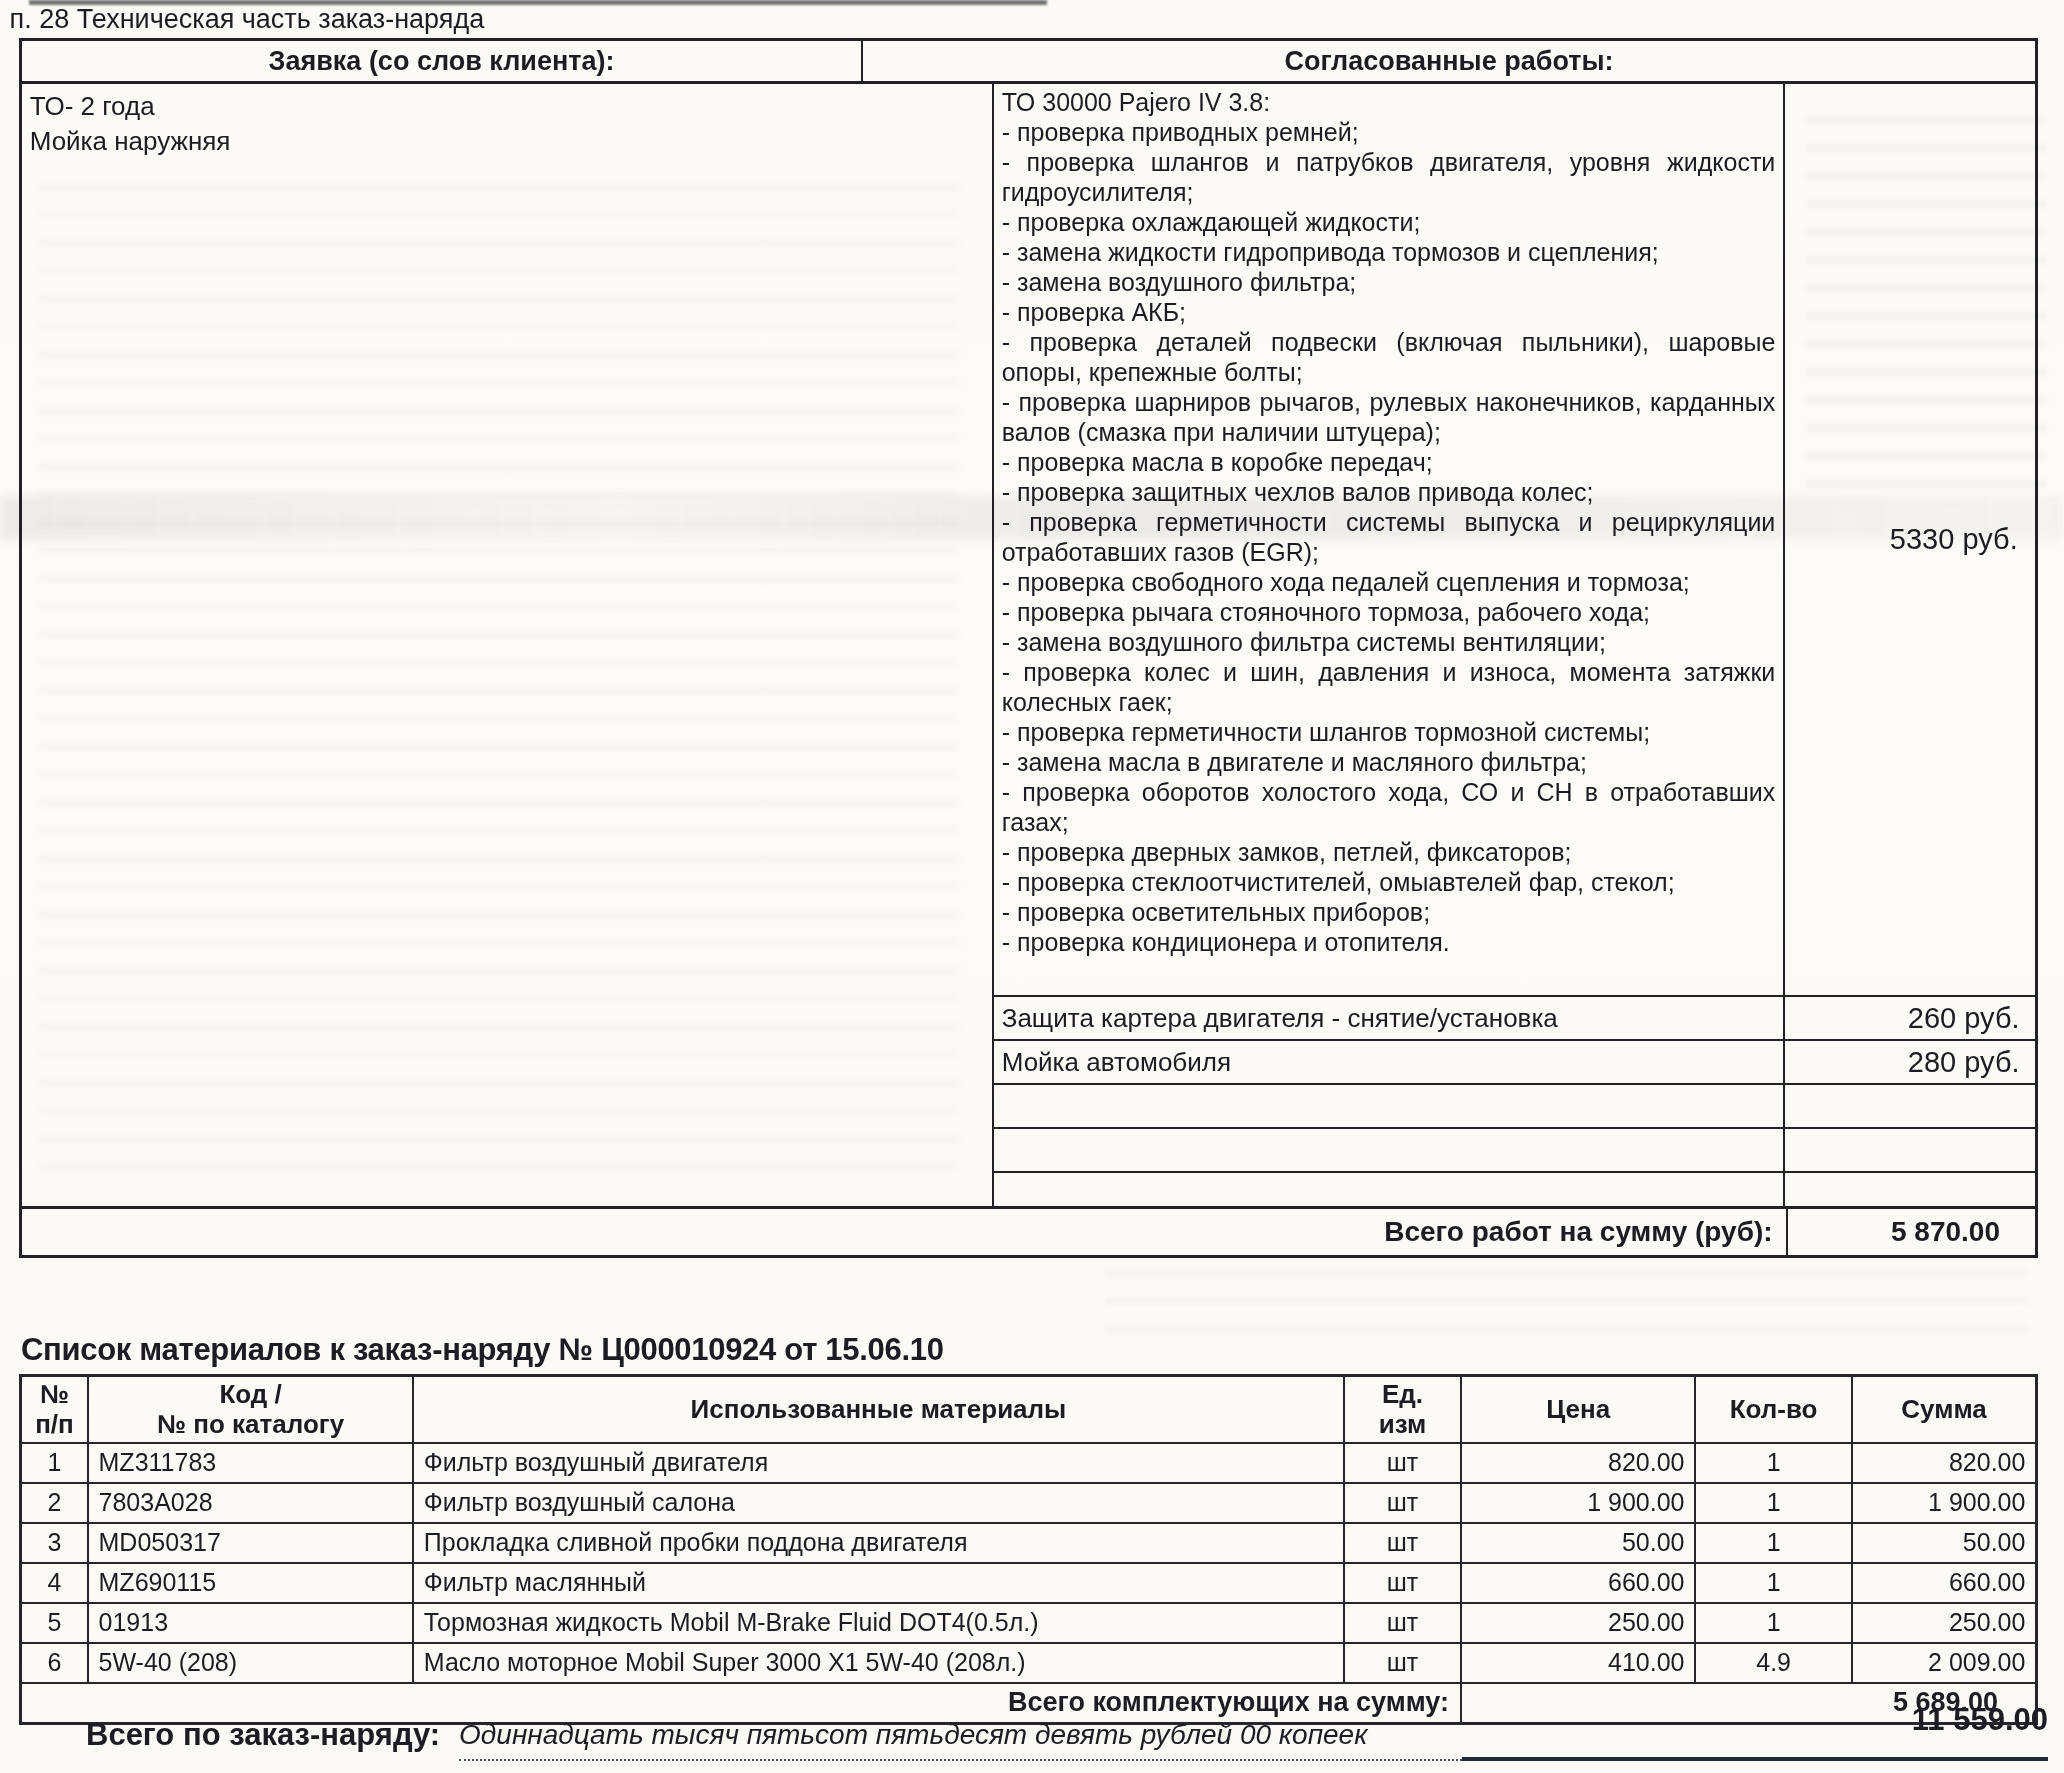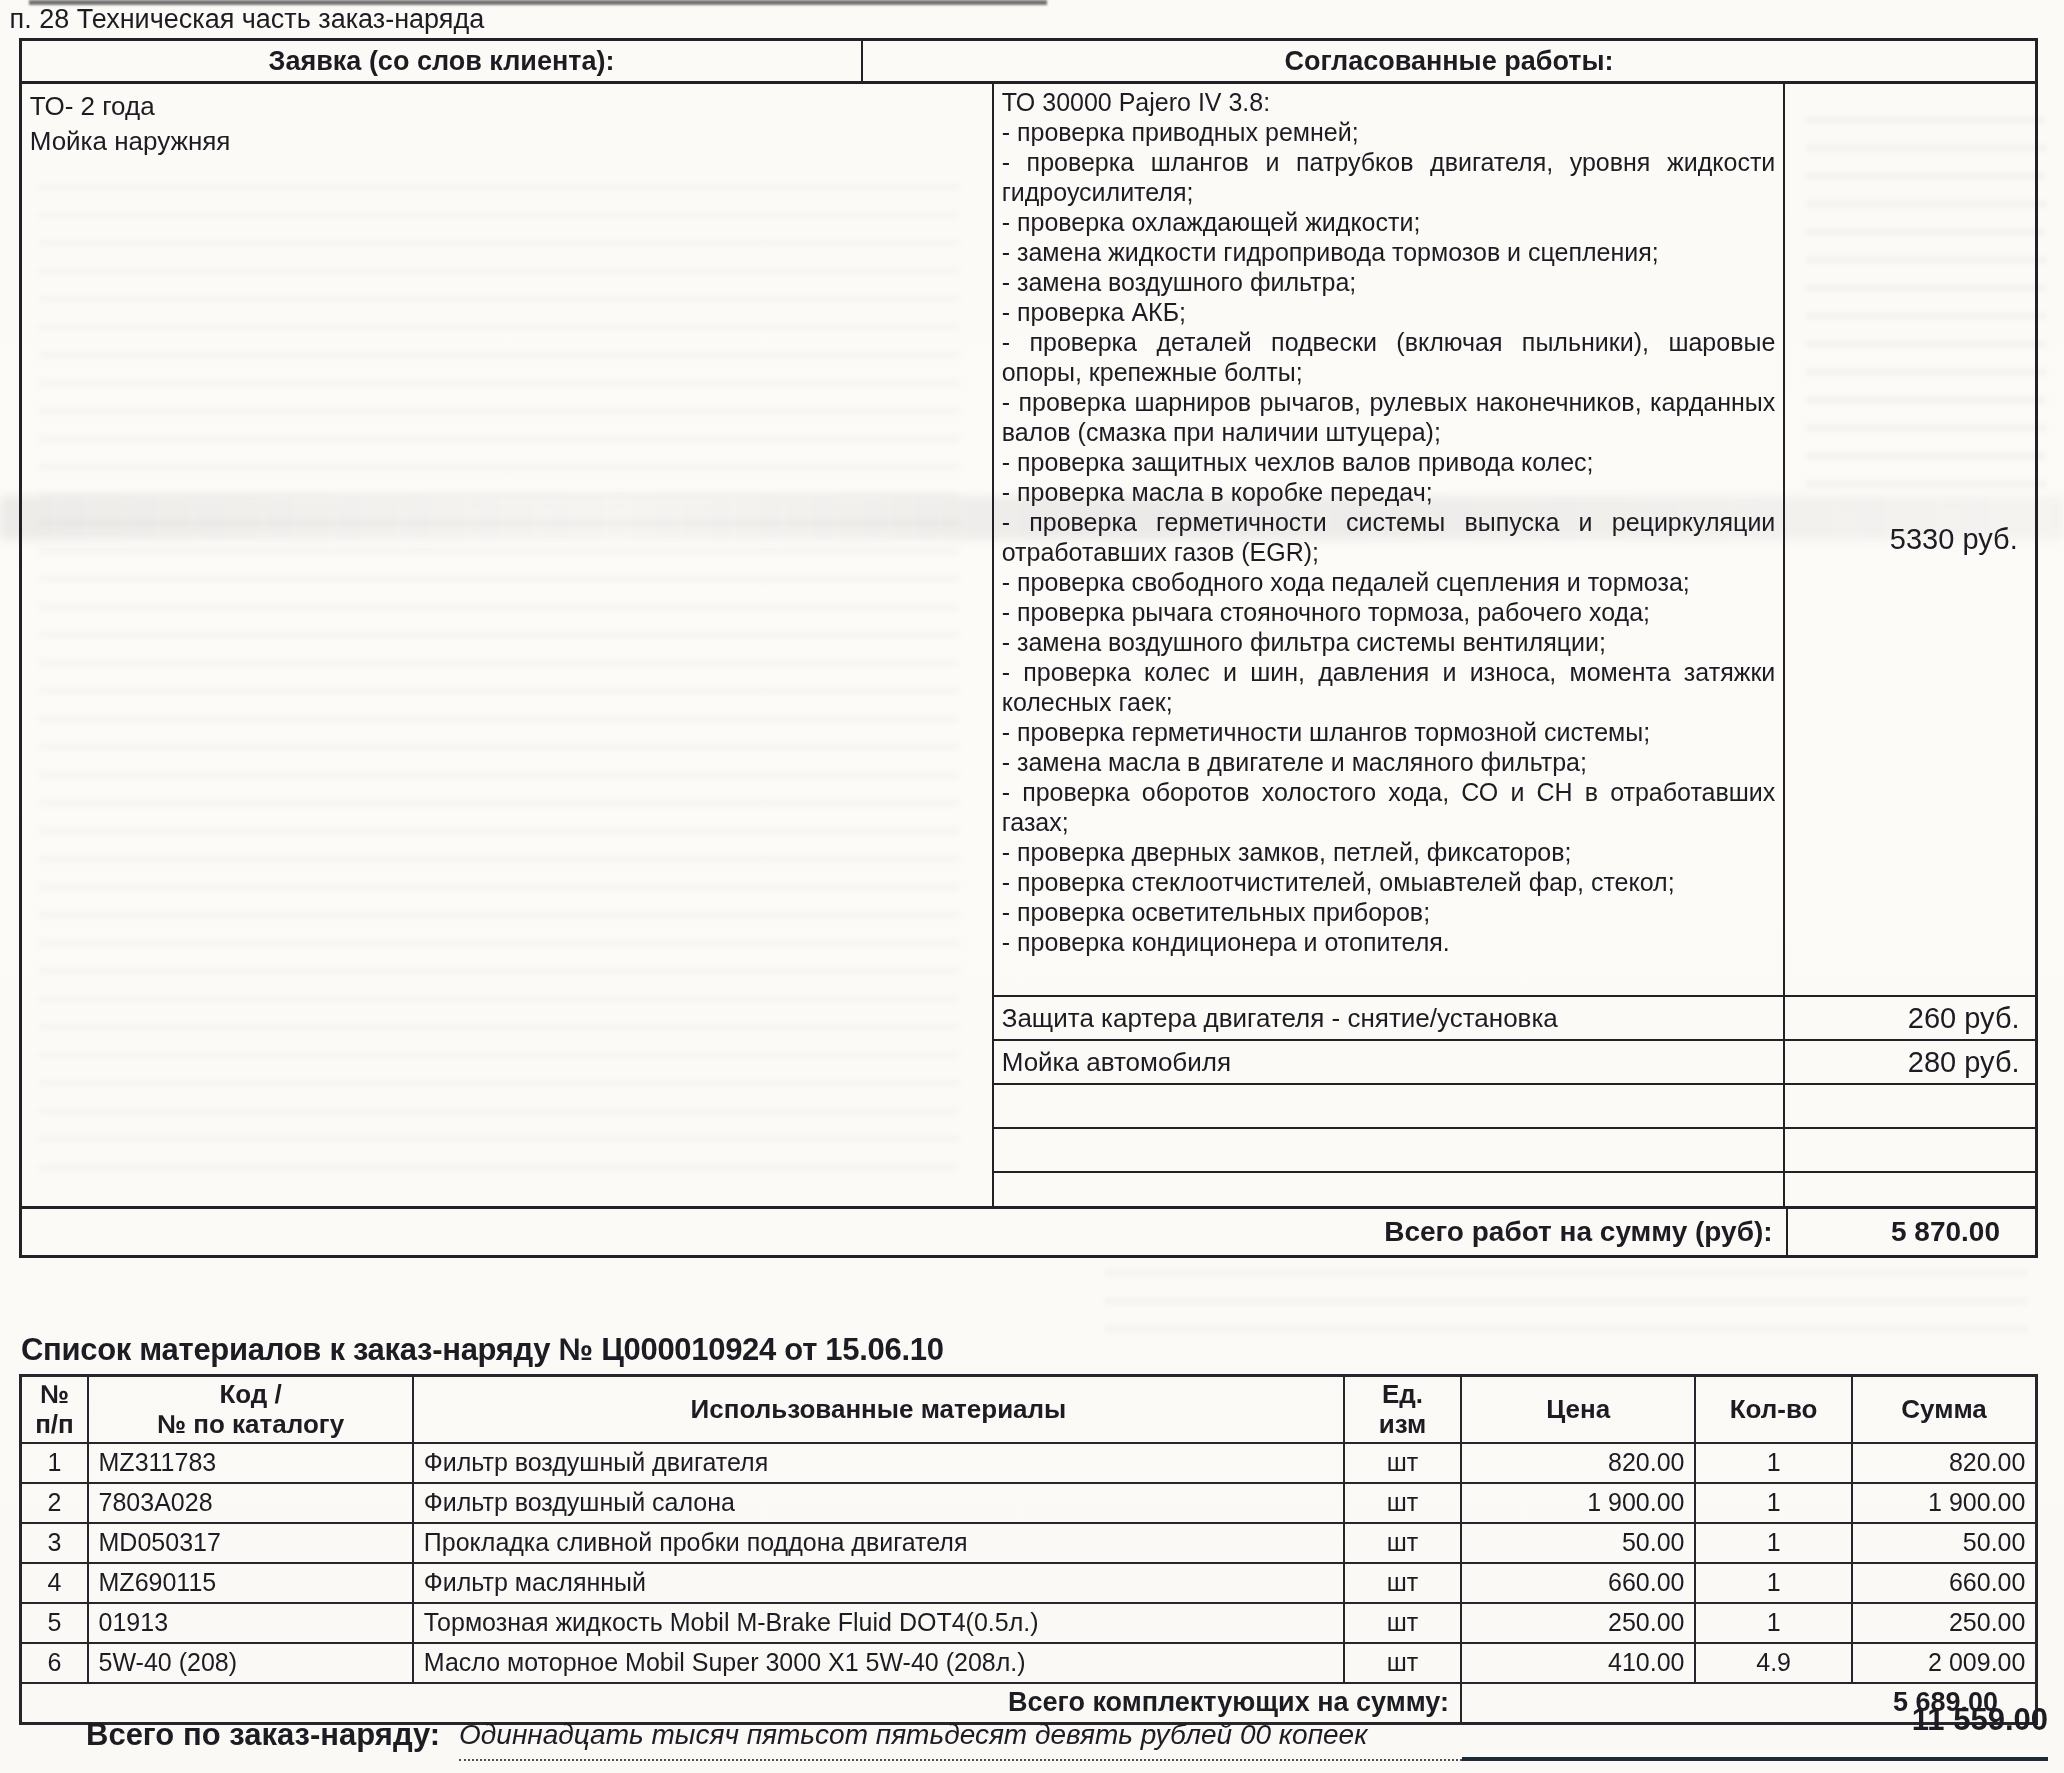--- a/index.html
+++ b/index.html
@@ -108,22 +108,22 @@
             <div class="wt-work-title">ТО 30000 Pajero IV 3.8:</div>
             <div id="work-items">
                 <div class="wt-item">- проверка приводных ремней;</div>
                 <div class="wt-item">- проверка шлангов и патрубков двигателя, уровня жидкости гидроусилителя;</div>
                 <div class="wt-item">- проверка охлаждающей жидкости;</div>
                 <div class="wt-item">- замена жидкости гидропривода тормозов и сцепления;</div>
                 <div class="wt-item">- замена воздушного фильтра;</div>
                 <div class="wt-item">- проверка АКБ;</div>
                 <div class="wt-item">- проверка деталей подвески (включая пыльники), шаровые опоры, крепежные болты;</div>
                 <div class="wt-item">- проверка шарниров рычагов, рулевых наконечников, карданных валов (смазка при наличии штуцера);</div>
+                <div class="wt-item">- проверка масла в коробке передач;</div>
                 <div class="wt-item">- проверка защитных чехлов валов привода колес;</div>
-                <div class="wt-item">- проверка масла в коробке передач;</div>
                 <div class="wt-item">- проверка герметичности системы выпуска и рециркуляции отработавших газов (EGR);</div>
                 <div class="wt-item">- проверка свободного хода педалей сцепления и тормоза;</div>
                 <div class="wt-item">- проверка рычага стояночного тормоза, рабочего хода;</div>
                 <div class="wt-item">- замена воздушного фильтра системы вентиляции;</div>
                 <div class="wt-item">- проверка колес и шин, давления и износа, момента затяжки колесных гаек;</div>
                 <div class="wt-item">- проверка герметичности шлангов тормозной системы;</div>
                 <div class="wt-item">- замена масла в двигателе и масляного фильтра;</div>
                 <div class="wt-item">- проверка оборотов холостого хода, СО и СН в отработавших газах;</div>
                 <div class="wt-item">- проверка дверных замков, петлей, фиксаторов;</div>
                 <div class="wt-item">- проверка стеклоотчистителей, омыавтелей фар, стекол;</div>

